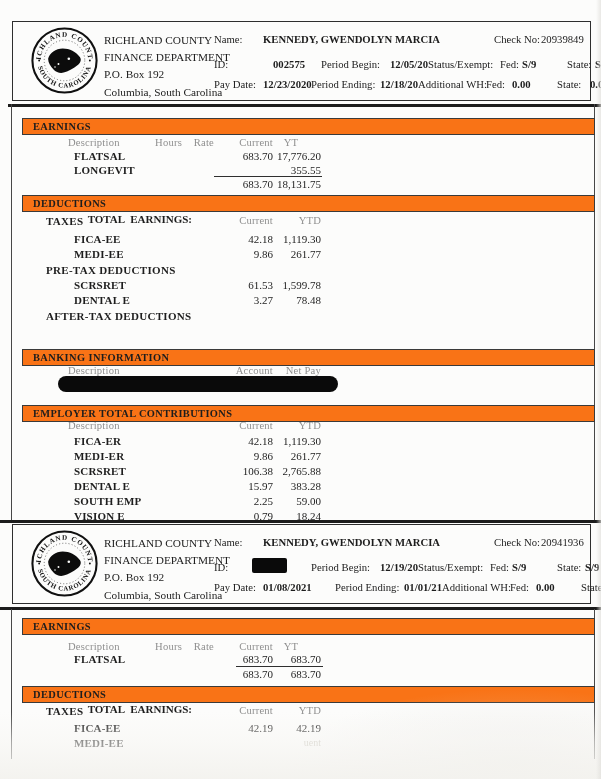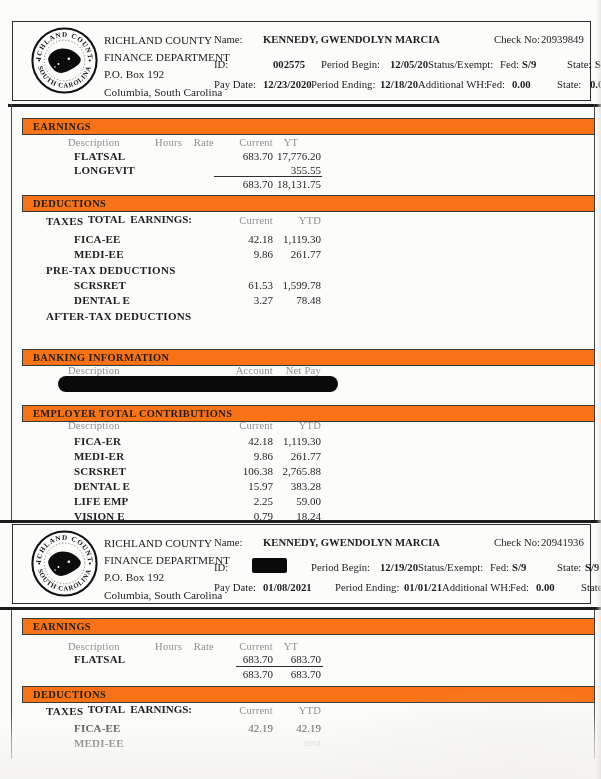--- a/index.html
+++ b/index.html
@@ -196,21 +196,21 @@
     <span class="cell c-desc">SCRSRET</span>
     <span class="cell c-cur">106.38</span>
     <span class="cell c-ytd">2,765.88</span>
   </div>
   <div class="trow" style="top:480px;">
     <span class="cell c-desc">DENTAL E</span>
     <span class="cell c-cur">15.97</span>
     <span class="cell c-ytd">383.28</span>
   </div>
   <div class="trow" style="top:495px;">
-    <span class="cell c-desc">LIFE EMP</span>
+    <span class="cell c-desc">SOUTH EMP</span>
     <span class="cell c-cur">2.25</span>
     <span class="cell c-ytd">59.00</span>
   </div>
   <div class="trow" style="top:510px;">
     <span class="cell c-desc">VISION E</span>
     <span class="cell c-cur">0.79</span>
     <span class="cell c-ytd">18.24</span>
   </div>
 
   <div class="sep" style="left:0;top:520px;width:601px;height:2.8px;"></div>

